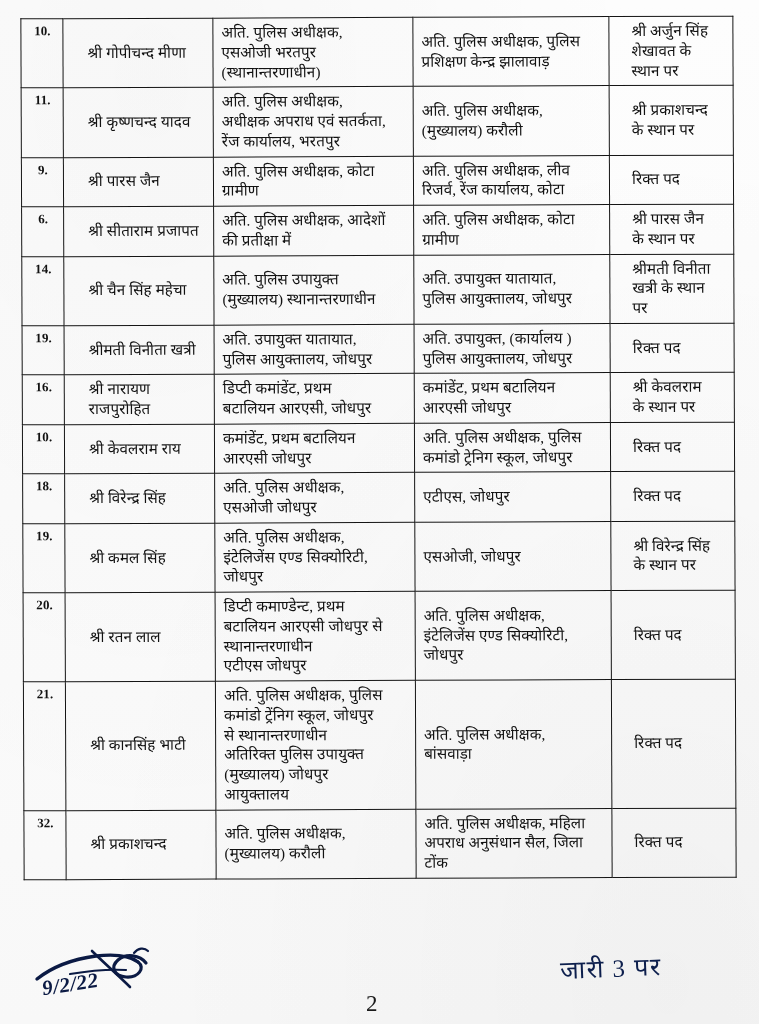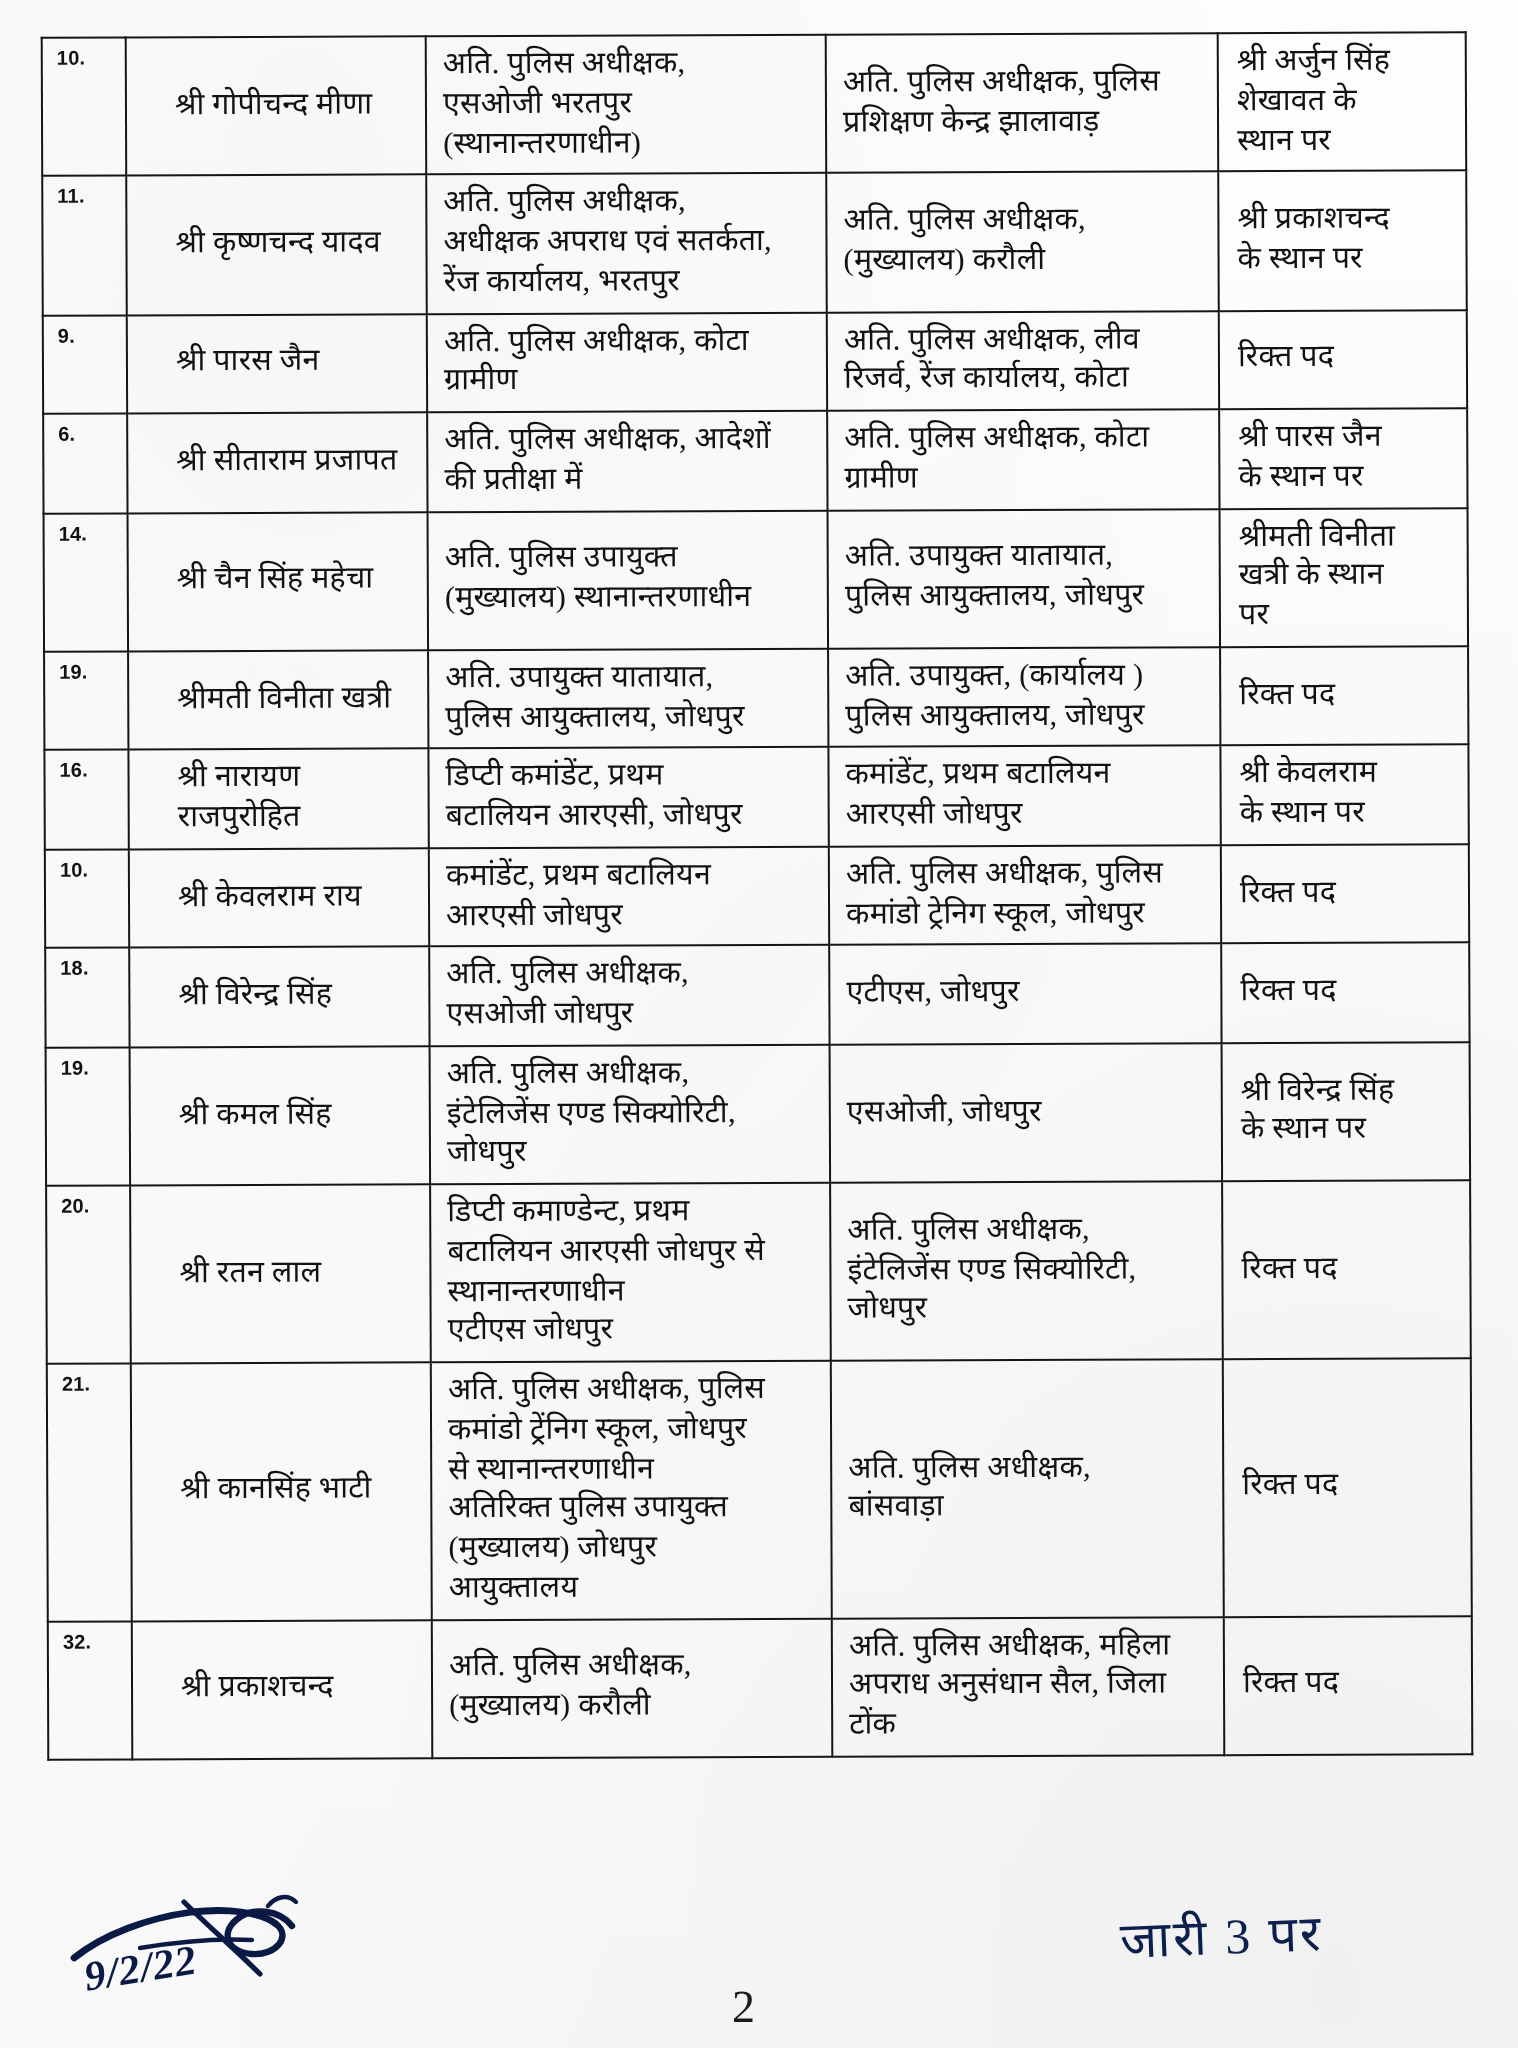--- a/index.html
+++ b/index.html
@@ -53,39 +53,39 @@
     letter-spacing: 0.1px;
     color: #121212;
   }
   .col-sn   { width: 42px;  }
   .col-name { width: 150px; }
   .col-from { width: 200px; }
   .col-to   { width: 196px; }
   .col-rem  { width: 124px; }
 
   td.cell-sn {
-    text-align: left;
+    text-align: center;
     vertical-align: top;
     font-weight: bold;
-    font-size: 10px;
+    font-size: 13px;
     padding-top: 4px;
     padding-left: 7px;
-    font-family: Liberation Sans, sans-serif;
+    font-family: Liberation Serif, serif;
   }
   td.cell-name {
     vertical-align: middle;
     padding-left: 24px;
   }
   td.cell-from, td.cell-to {
     vertical-align: middle;
     padding-left: 8px;
   }
   td.cell-rem {
     vertical-align: middle;
-    padding-left: 9px;
+    padding-left: 22px;
   }
   .line { display: block; white-space: nowrap; }
 
   
   .footer {
     position: absolute;
     left: 0;
     top: 945px;
     width: 759px;
     height: 79px;

